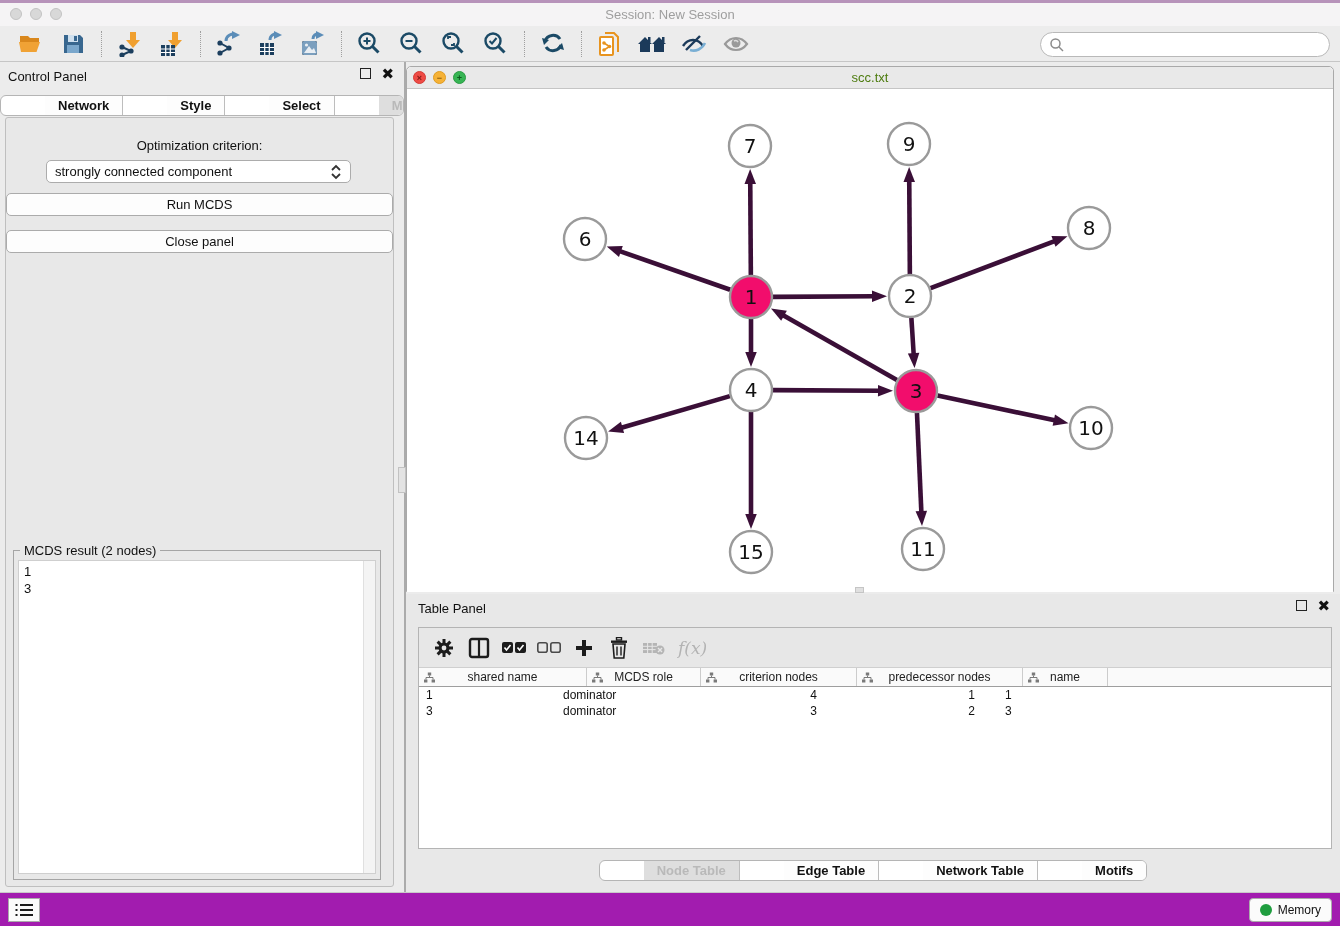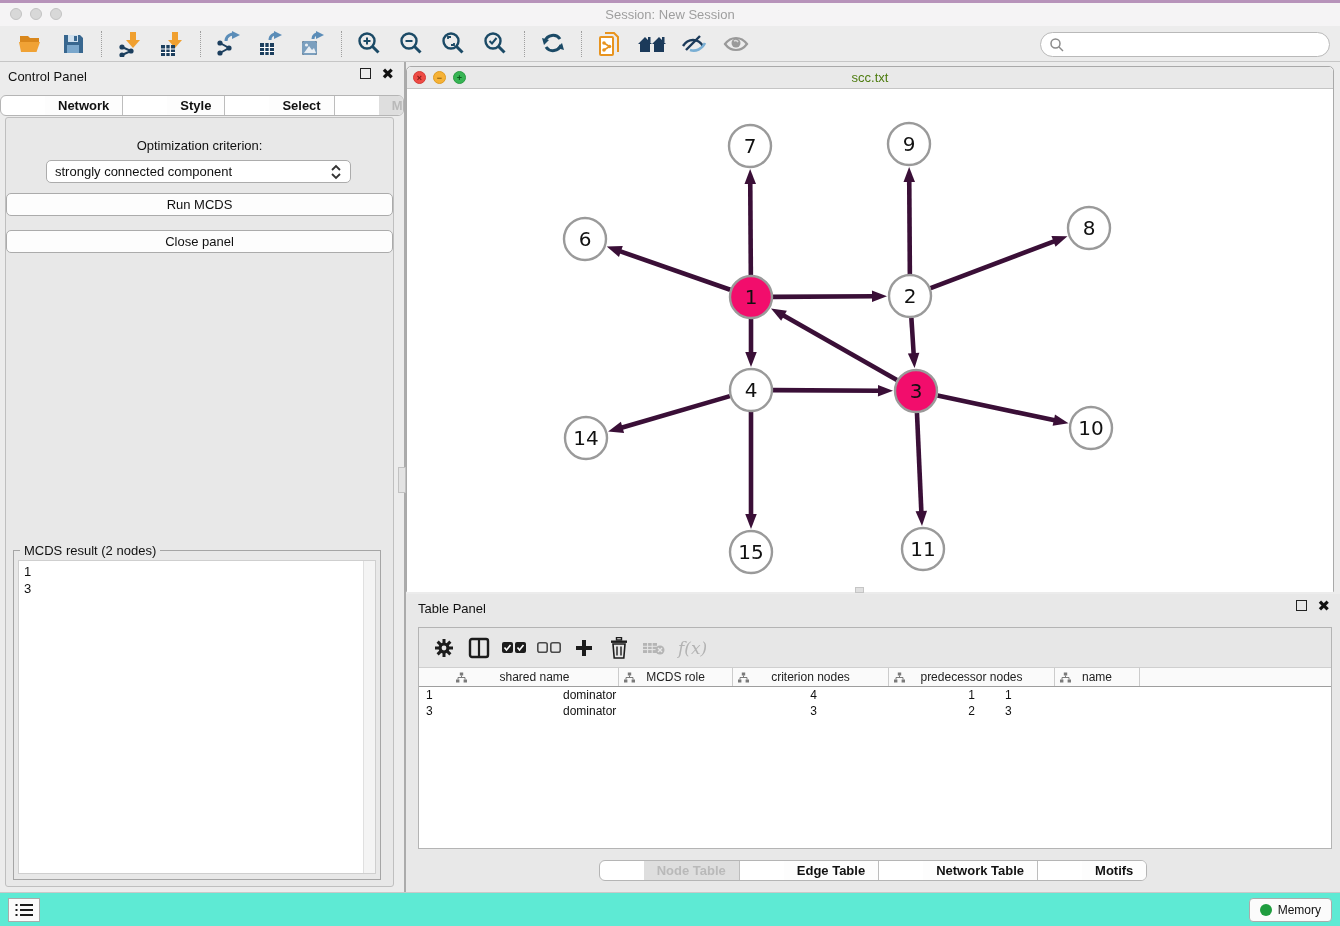--- a/index.html
+++ b/index.html
@@ -72,21 +72,21 @@
   .tbl-header { display:flex; height:19px; background:#fafafa; border-bottom:1px solid #9e9e9e; }
   .th { position:relative; display:flex; align-items:center; justify-content:center; font-size:12px; color:#222; border-right:1px solid #cccccc; background:#fafafa; }
   .th .sort-ic { position:absolute; left:5px; top:4px; }
   .th.filler { flex:1; border-right:none; }
   .tbl-body { flex:1; background:#fff; overflow:hidden; }
   .tr { display:flex; height:16px; }
   .td { font-size:12px; color:#111; line-height:16px; white-space:nowrap; overflow:hidden; }
   .tp-tabs { position:absolute; left:0; right:0; top:266px; display:flex; justify-content:center; }
 
   
-  .status-bar { position:absolute; left:0; top:892px; width:1340px; height:34px; background:#5eead4; border-top:1px solid #c9c9c9; }
+  .status-bar { position:absolute; left:0; top:892px; width:1340px; height:34px; background:#a21caf; border-top:1px solid #c9c9c9; }
   .list-btn { position:absolute; left:8px; top:5px; width:32px; height:24px; background:#fbfbfb; border:1px solid #ababab; display:flex; align-items:center; justify-content:center; }
   .memory-btn { position:absolute; right:8px; top:5px; height:24px; background:#fbfbfb; border:1px solid #ababab; border-radius:4px; display:flex; align-items:center; gap:6px; padding:0 10px; font-size:12px; color:#111; }
   .mem-dot { width:12px; height:12px; border-radius:50%; background:#1f9d3f; }
 </style>
 </head>
 <body>
 
 <div class="top-strip"></div>
 
 <div class="title-bar">
@@ -409,21 +409,21 @@
         <svg width="24" height="16" viewBox="0 0 24 16">
             <rect x="1" y="3" width="14" height="10" fill="#b5b5b5"></rect>
             <path d="M1 6.3 h14 M1 9.6 h14 M5.6 3 v10 M10.2 3 v10" stroke="#e7e7e7" stroke-width="1"></path>
             <circle cx="18" cy="10" r="4.5" fill="#b5b5b5"></circle>
             <path d="M16 8 l4 4 M20 8 l-4 4" stroke="#e7e7e7" stroke-width="1.4"></path>
           </svg>
       </div>
       <div class="fx-label">f(x)</div>
     </div>
     <div class="tbl-header" id="tbl-header">
-        <div class="th" style="width: 168px; margin-left: 32px;">
+        <div class="th" style="width: 168px;">
           <svg class="sort-ic" width="11" height="11" viewBox="0 0 11 11">
             <g fill="#7a7a7a">
               <rect x="3.8" y="0.5" width="3.4" height="3"></rect>
               <rect x="0" y="7.5" width="3.4" height="3"></rect>
               <rect x="7.6" y="7.5" width="3.4" height="3"></rect>
             </g>
             <path d="M5.5 3.5 v2 M2 7.5 v-2 h7 v2" stroke="#7a7a7a" stroke-width="1" fill="none"></path>
           </svg>
           <span>shared name</span>
         </div>

